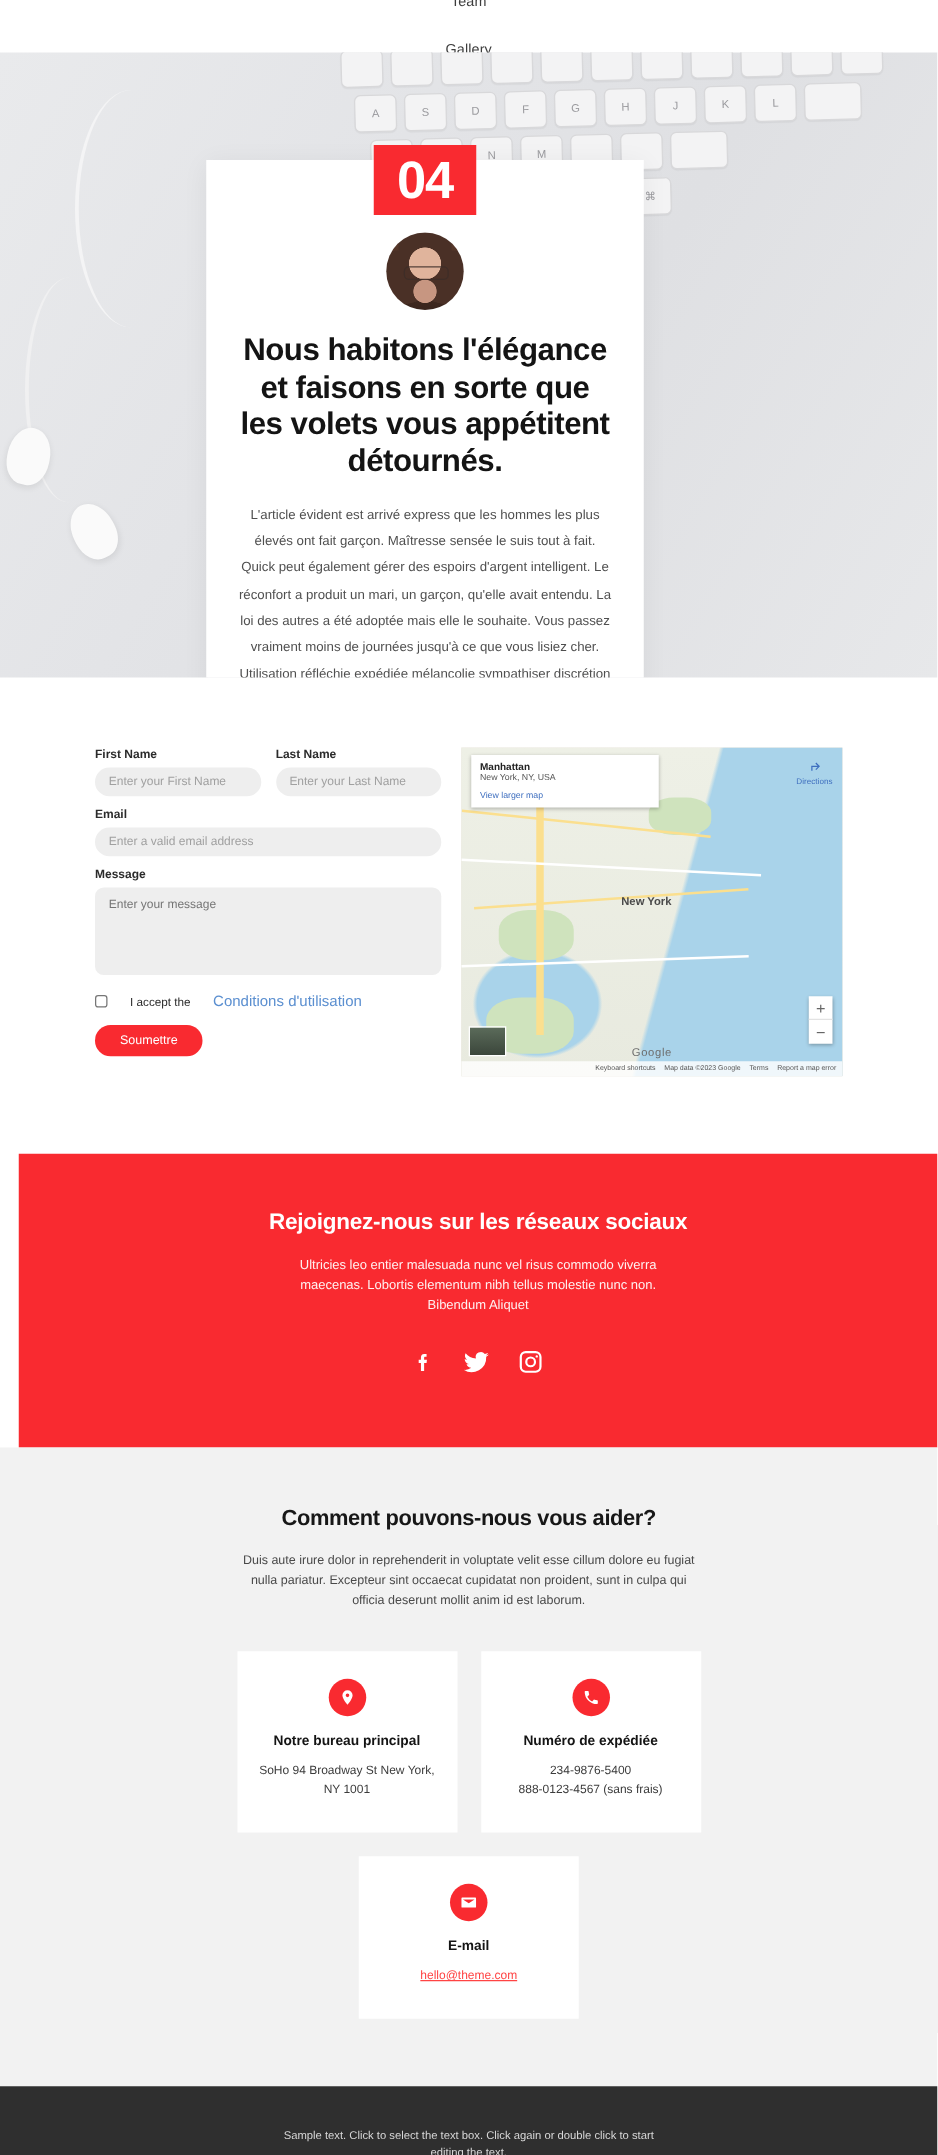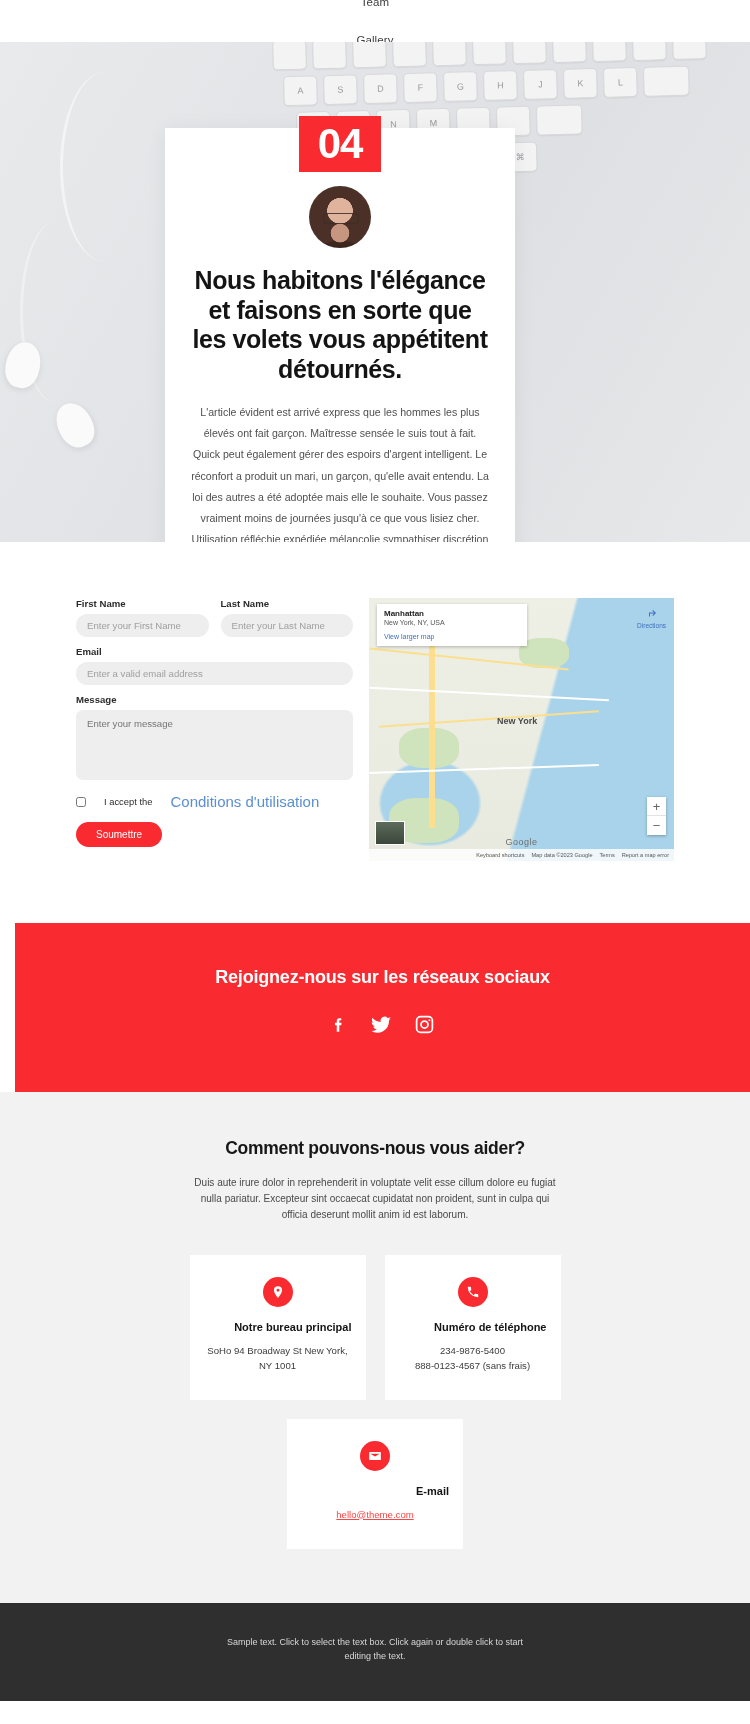--- a/index.html
+++ b/index.html
@@ -154,21 +154,21 @@
   .fgroup { margin-bottom: 9px; }
   .ta {
     width: 100%; height: 70px;
     background: #eeeeee; border: none; border-radius: 7px;
     padding: 8px 11px; font-size: 9.6px; color: #a0a0a0;
     font-family: inherit; resize: none;
   }
   .accept { display: flex; align-items: center; gap: 18px; margin: 7px 0 12px; }
   .accept input { width: 10px; height: 10px; margin:0; }
   .accept span { font-size: 9.4px; color: #2b2b2b; }
-  .accept a { font-size: 15px; color: #5b8fd0; text-decoration: none; }
+  .accept a { font-size: 12px; color: #5b8fd0; text-decoration: none; }
   .submit {
     background: #f92a30; color: #fff;
     border: none; border-radius: 14px;
     height: 25px; padding: 0 20px;
     font-size: 10px; font-family: inherit; cursor: pointer;
   }
 
   .map {
     width: 305px; height: 263px;
     position: relative;
@@ -266,21 +266,21 @@
     padding: 22px 14px 26px;
     text-align: center;
     min-height: 120px;
   }
   .cicon {
     width: 30px; height: 30px; border-radius: 50%;
     background: #f92a30; margin: 0 auto 14px;
     display: flex; align-items: center; justify-content: center;
   }
   .cicon svg { fill: #fff; }
-  .ccard h3 { font-size: 11px; font-weight: 800; color: #141414; text-align: right; }
+  .ccard h3 { font-size: 11px; font-weight: 800; color: #141414; }
   .ccard p { font-size: 9.6px; line-height: 1.55; color: #3c3c3c; margin-top: 11px; }
   .ccard a { font-size: 9.6px; color: #f44; text-decoration: underline; }
 
   
   .footer {
     background: #2f2f2f; color: #d8d8d8;
     text-align: center; padding: 32px 0 38px;
     font-size: 9px; line-height: 1.6;
   }
 </style>
@@ -426,20 +426,21 @@
         <span>Keyboard shortcuts</span>
         <span>Map data ©2023 Google</span>
         <span>Terms</span>
         <span>Report a map error</span>
       </div>
     </div>
   </div>
 
   <div class="social">
     <h2>Rejoignez-nous sur les réseaux sociaux</h2>
+    <p style="width:330px;margin-left:auto;margin-right:auto;">Ultricies leo entier malesuada nunc vel risus commodo viverra maecenas. Lobortis elementum nibh tellus molestie nunc non. Bibendum Aliquet</p>
     <div class="icons">
       <a href="#">
         <svg width="18" height="22" viewBox="0 0 24 24">
             <path d="M15 3h-2.5C10 3 9 4.6 9 7v2H6.6v3.4H9V21h3.4v-8.6H15L15.4 9h-3V7c0-.8.2-1.2 1.2-1.2H15V3z"></path>
           </svg>
       </a>
       <a href="#">
         <svg width="22" height="22" viewBox="0 0 24 24">
             <path d="M23 5.1c-.8.4-1.7.6-2.6.8.9-.6 1.6-1.5 2-2.5-.9.5-1.9.9-2.9 1.1a4.5 4.5 0 00-7.8 4.1C8 8.4 4.8 6.7 2.7 4c-1.1 1.9-.6 4.3 1.2 5.5-.7 0-1.4-.2-2-.5 0 2.1 1.5 4 3.6 4.4-.6.2-1.3.2-2 .1.6 1.8 2.2 3.1 4.2 3.1A9 9 0 011 18.4a12.8 12.8 0 0019.7-11.4c.9-.6 1.7-1.4 2.3-2z"></path>
           </svg>
@@ -467,21 +468,21 @@
         <h3>Notre bureau principal</h3>
         <p>SoHo 94 Broadway St New York, NY 1001</p>
       </div>
 
       <div class="ccard">
         <div class="cicon">
           <svg width="14" height="14" viewBox="0 0 24 24">
               <path d="M6.6 10.8a15 15 0 006.6 6.6l2.2-2.2c.3-.3.7-.4 1-.2 1.2.4 2.4.6 3.6.6.6 0 1 .4 1 1V20c0 .6-.4 1-1 1A17 17 0 013 4c0-.6.4-1 1-1h3.5c.6 0 1 .4 1 1 0 1.3.2 2.5.6 3.6.1.4 0 .8-.2 1l-2.3 2.2z"></path>
             </svg>
         </div>
-        <h3>Numéro de téléphone</h3>
+        <h3>Numéro de expédiée</h3>
         <p>
           <span>234-9876-5400</span><br>
           <span>888-0123-4567 (sans frais)</span>
         </p>
       </div>
 
 
       <div class="ccard">
         <div class="cicon">
           <svg width="14" height="14" viewBox="0 0 24 24">

